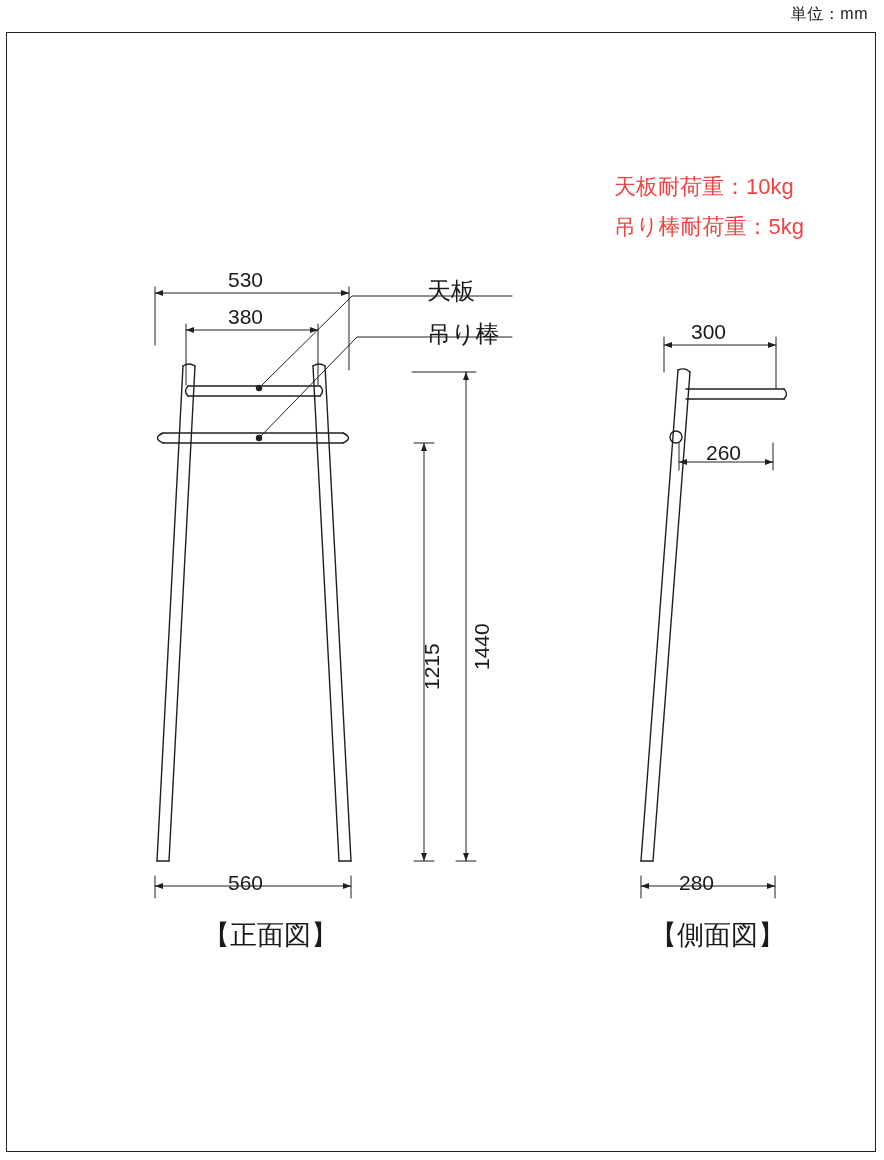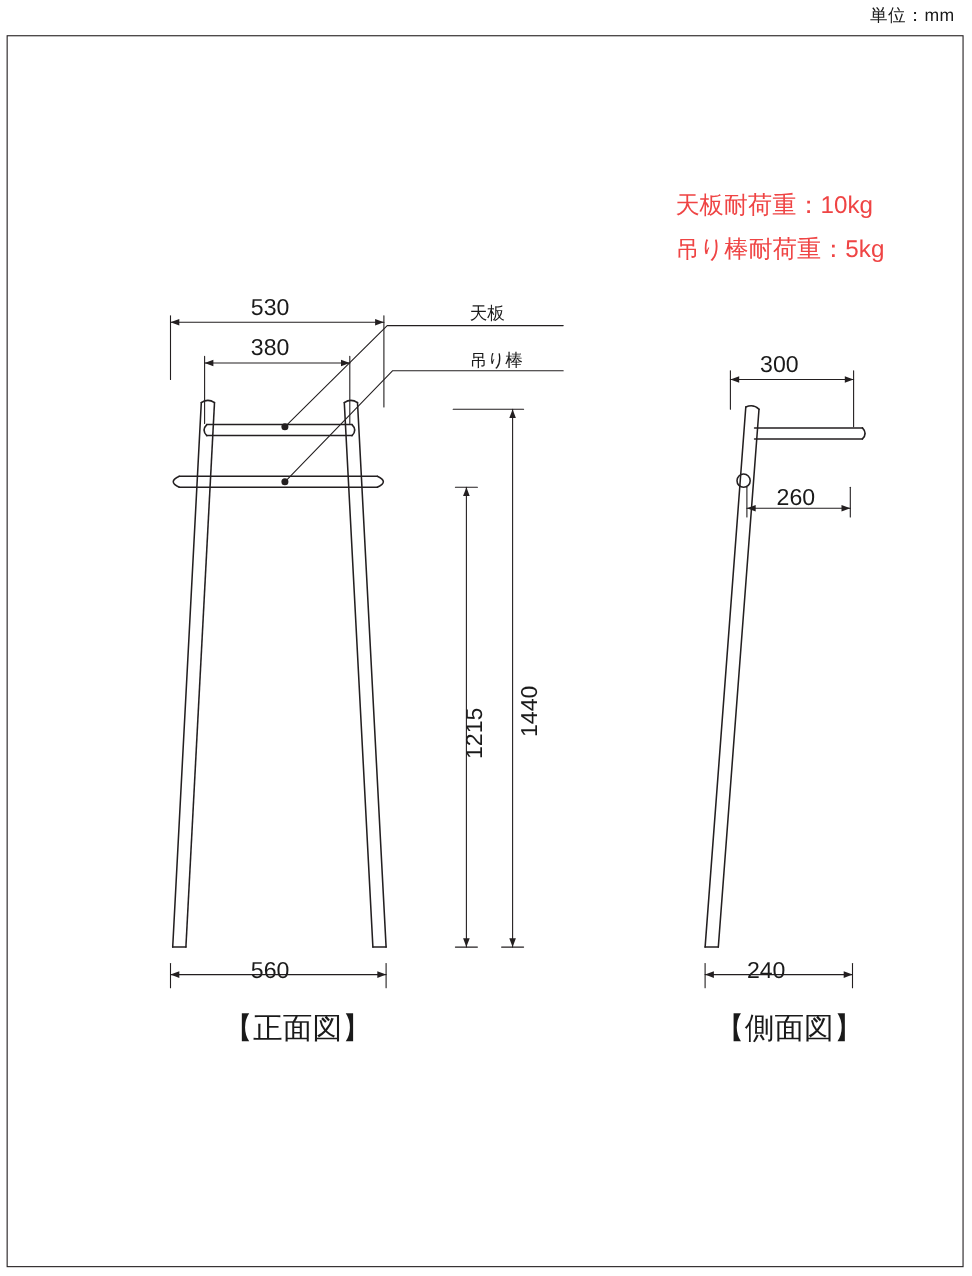--- a/index.html
+++ b/index.html
@@ -52,21 +52,21 @@
     font-size: 21px;
     color: #1a1a1a;
     white-space: nowrap;
   }
   .dim-text.vert {
     transform: rotate(-90deg);
     transform-origin: left top;
   }
   .leader-text {
     position: absolute;
-    font-size: 16px;
+    font-size: 24px;
     color: #1a1a1a;
     white-space: nowrap;
   }
   .view-caption {
     position: absolute;
     font-size: 27px;
     color: #1a1a1a;
     white-space: nowrap;
   }
   svg.drawing {
@@ -93,21 +93,21 @@
   <div class="leader-text" style="left:427px; top:318px;">吊り棒</div>
 
   <div class="dim-text" style="left:228px; top:268px;">530</div>
   <div class="dim-text" style="left:228px; top:305px;">380</div>
   <div class="dim-text" style="left:228px; top:871px;">560</div>
   <div class="dim-text vert" style="left:420px; top:690px;">1215</div>
   <div class="dim-text vert" style="left:470px; top:670px;">1440</div>
 
   <div class="dim-text" style="left:691px; top:320px;">300</div>
   <div class="dim-text" style="left:706px; top:441px;">260</div>
-  <div class="dim-text" style="left:679px; top:871px;">240</div>
+  <div class="dim-text" style="left:679px; top:871px;">280</div>
 
   <div class="view-caption" style="left:203px; top:917px;">【正面図】</div>
   <div class="view-caption" style="left:650px; top:917px;">【側面図】</div>
 
   <svg class="drawing" viewBox="0 0 884 1160">
     <g fill="none" stroke="#231f20" stroke-width="1.4" stroke-linecap="round" stroke-linejoin="round">
 
       <g>
         <path d="M 183 366 L 157 861"></path>
         <path d="M 195 366 L 169 861"></path>

